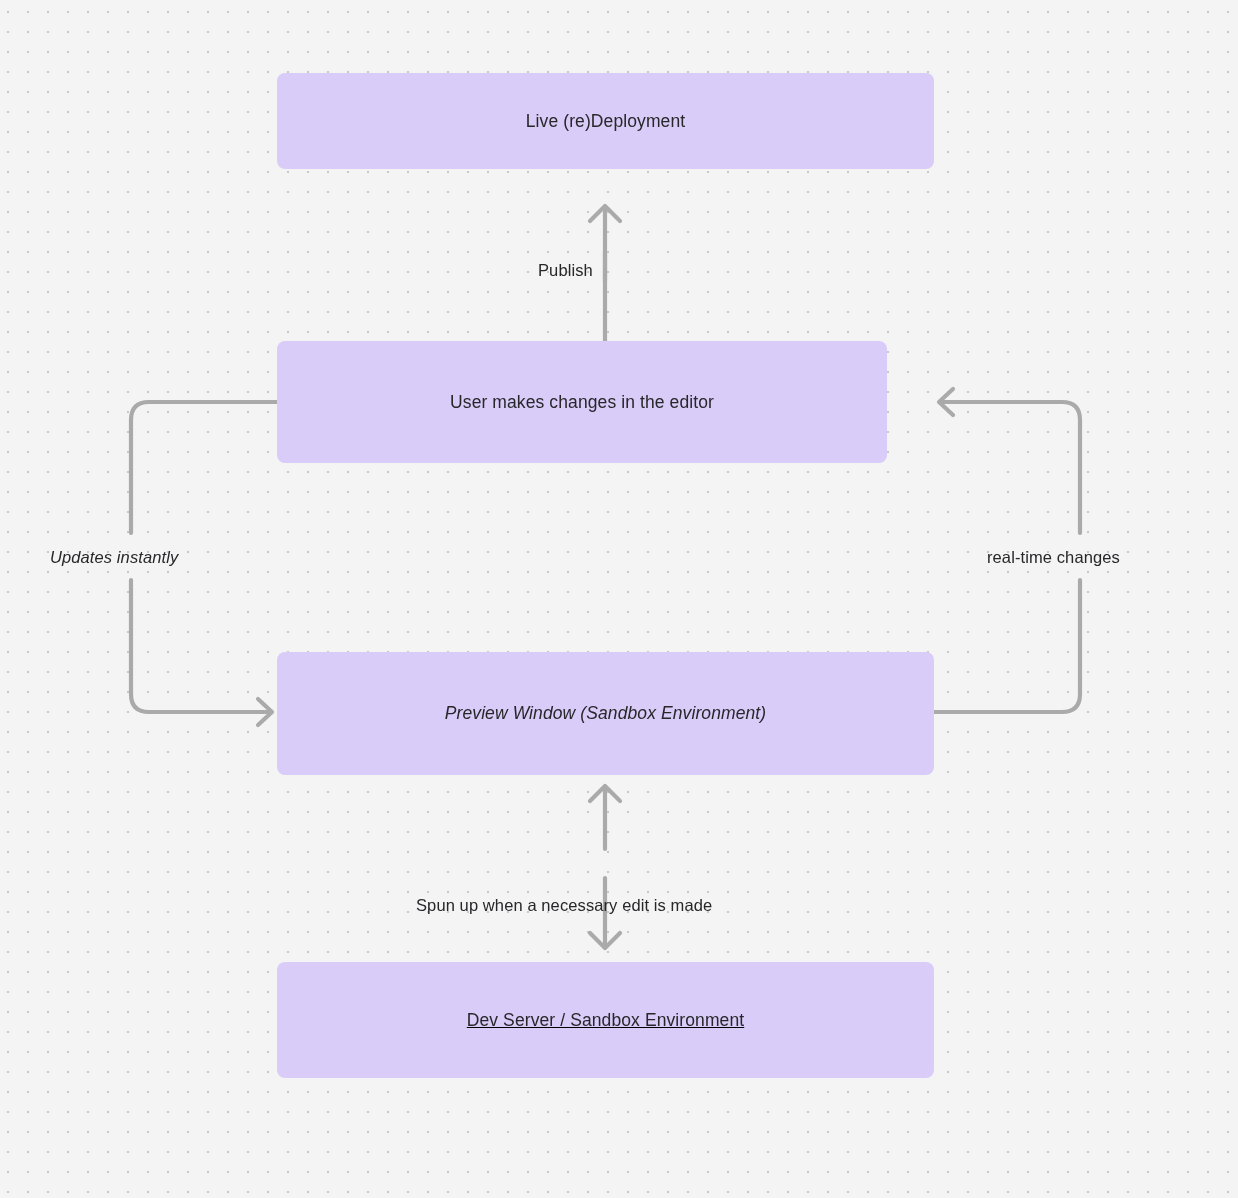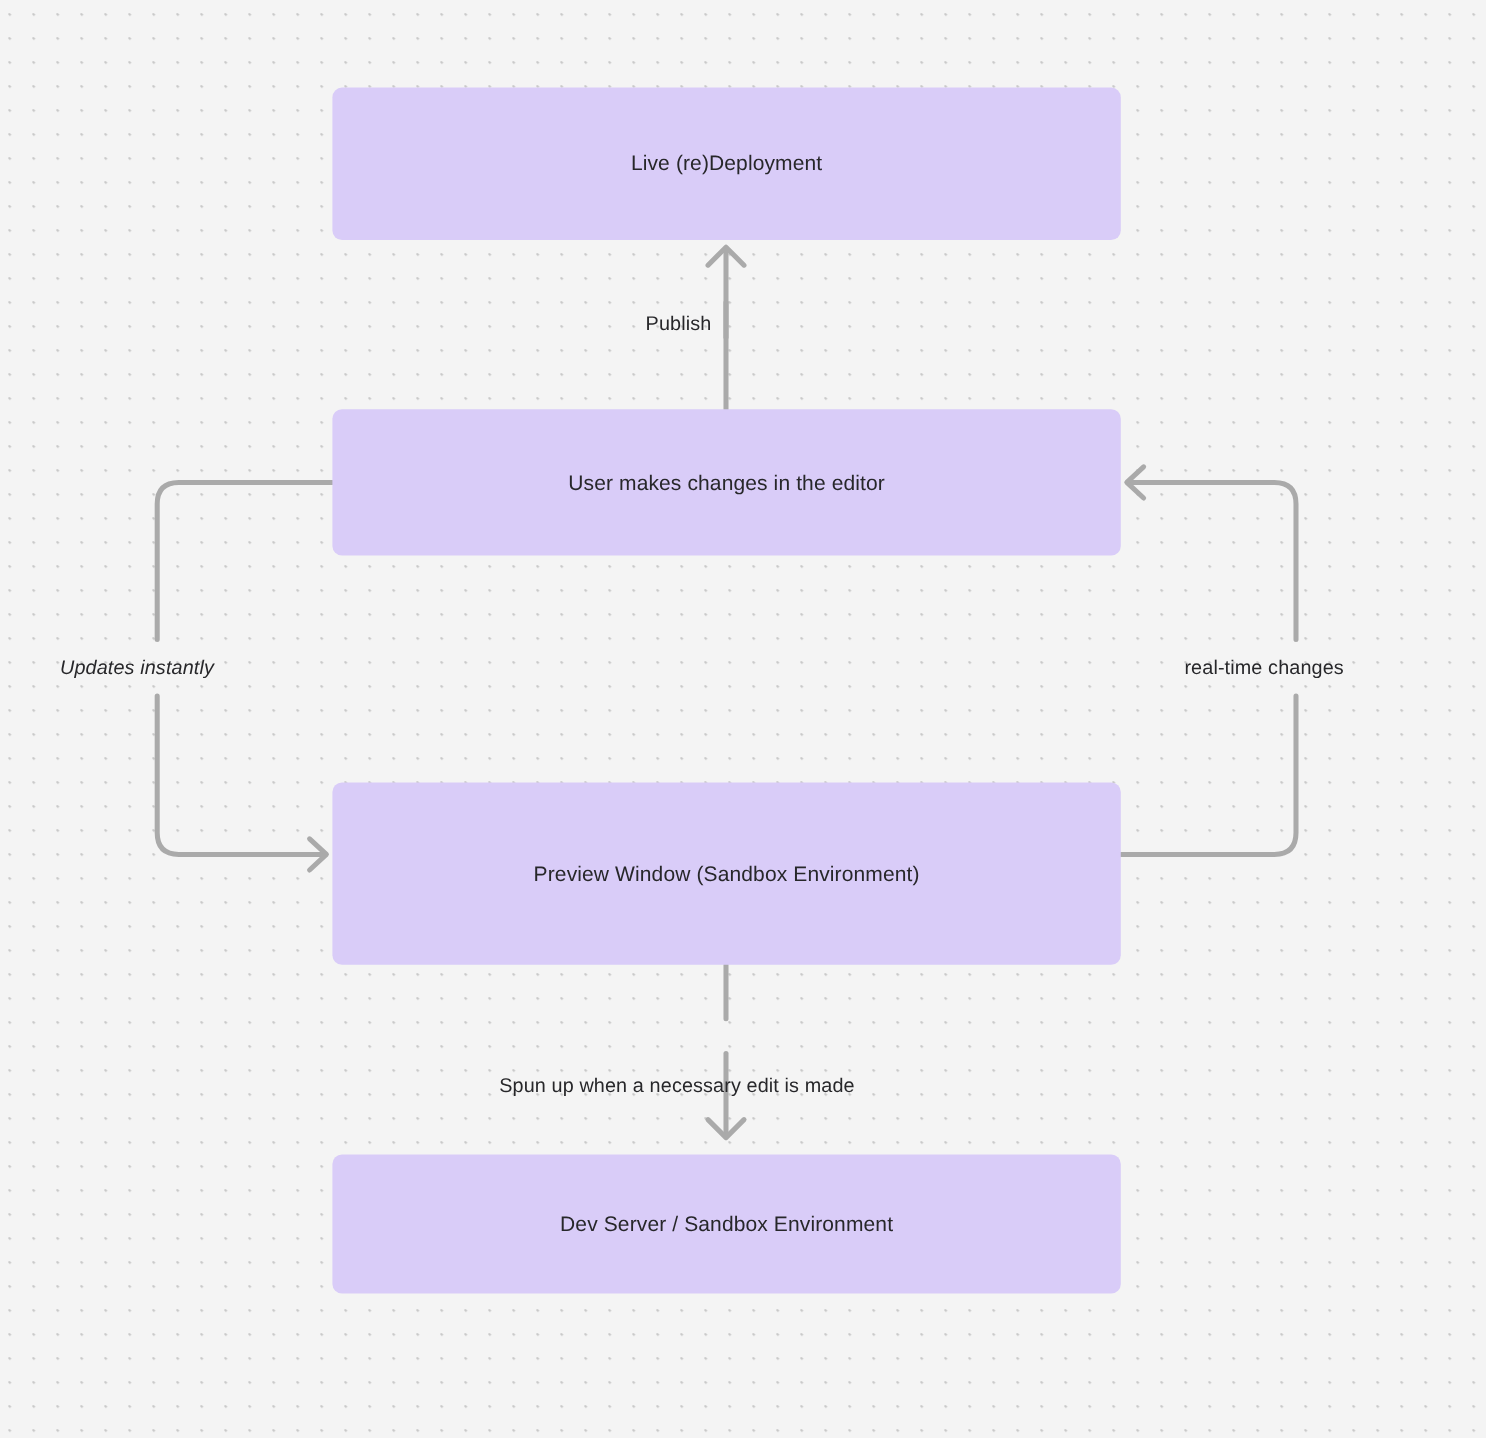--- a/index.html
+++ b/index.html
@@ -50,24 +50,24 @@
   .edge-label {
     position: absolute;
     color: #27272a;
     font-size: 16.5px;
     font-family: "Liberation Sans", sans-serif;
     letter-spacing: 0.1px;
     white-space: nowrap;
     line-height: 1;
   }
   
-  #node-live      { left: 277px; top: 73px;  width: 657px; height: 127px; }
-  #node-user      { left: 277px; top: 341px; width: 657px; height: 122px; }
-  #node-preview   { left: 277px; top: 652px; width: 657px; height: 152px; }
-  #node-devserver { left: 277px; top: 962px; width: 657px; height: 116px; }
+  #node-live      { left: 277px; top: 73px;  width: 657px; height: 96px; }
+  #node-user      { left: 277px; top: 341px; width: 610px; height: 122px; }
+  #node-preview   { left: 277px; top: 652px; width: 657px; height: 123px; font-style: italic; }
+  #node-devserver { left: 277px; top: 962px; width: 657px; height: 116px; text-decoration: underline; }
 
   
   #label-publish        { left: 538px; top: 262px; }
   #label-updates        { left: 50px;  top: 549px; font-style: italic; }
   #label-realtime       { left: 987px; top: 549px; }
   #label-spunup         { left: 416px; top: 882px; margin-top: 15px; }
 </style>
 </head>
 <body>
 

